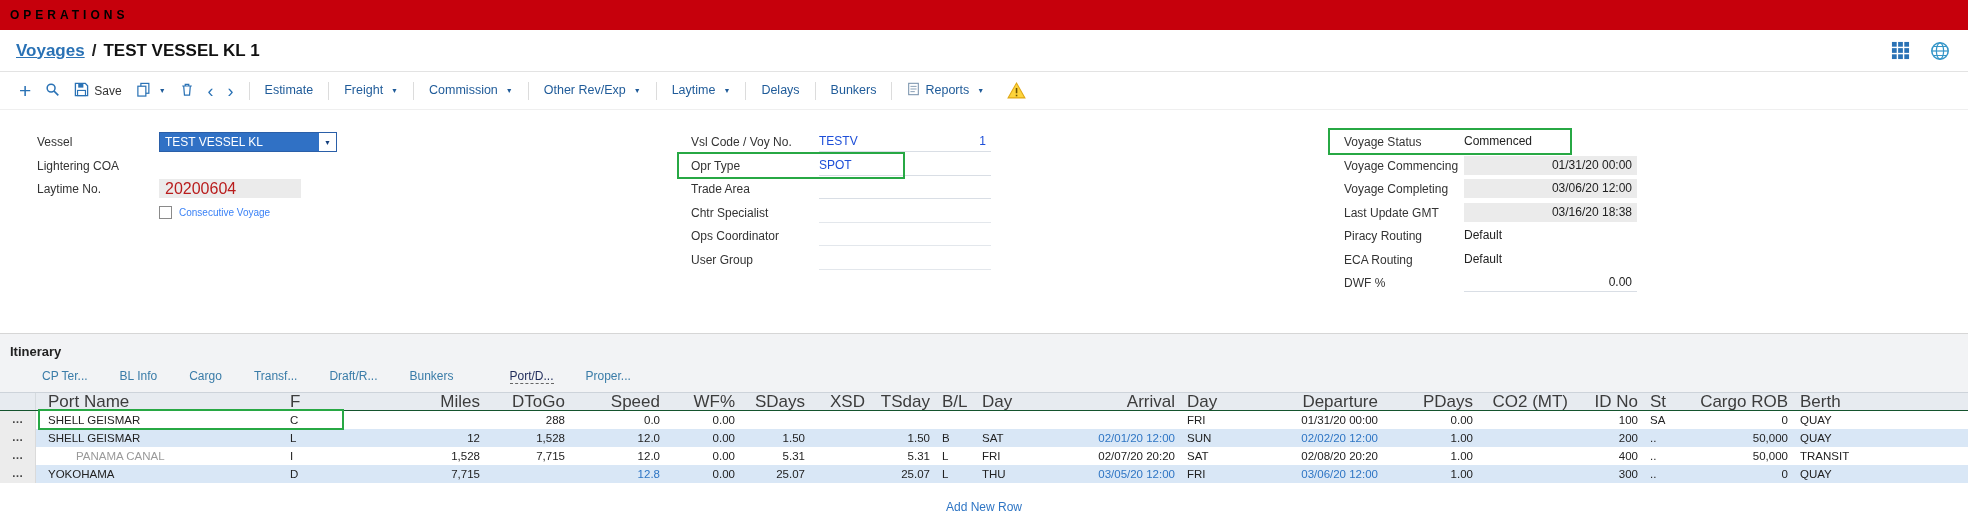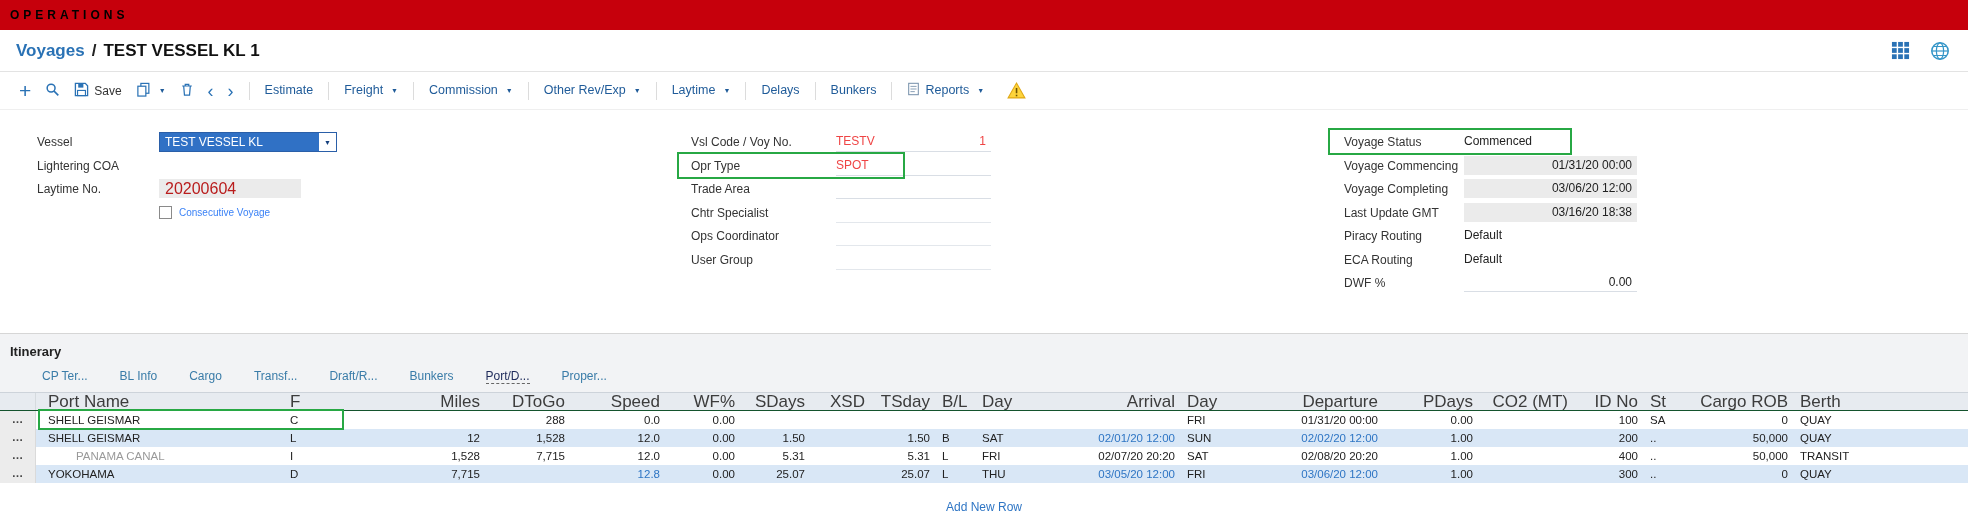--- a/index.html
+++ b/index.html
@@ -8,21 +8,21 @@
   .app { position:relative; width:1968px; height:519px; background:#fff; }
 
   
   .topbar { height:30px; background:var(--topbar_red,#c6000c); color:#000; font-size:12px;
             font-weight:bold; letter-spacing:4px; line-height:30px; padding-left:10px; }
 
   
   .header { height:42px; display:flex; align-items:center; justify-content:space-between;
             padding:0 16px; border-bottom:1px solid #e3e3e3; }
   .breadcrumb { font-size:17px; font-weight:bold; white-space:nowrap; }
-  .bc-link { color:var(--accent_blue,#2a72b5); cursor:pointer; }
+  .bc-link { color:var(--accent_blue,#2a72b5); cursor:pointer;text-decoration:underline; }
   .bc-sep { color:#222; margin:0 7px; }
   .bc-current { color:#111; }
   .header-actions { display:flex; align-items:center; gap:16px; }
   .icon-btn { background:none; border:none; padding:2px; cursor:pointer; line-height:0; }
 
   
   .toolbar { height:38px; display:flex; align-items:center; padding:0 12px; border-bottom:1px solid #efefef; }
   .tb-btn { background:none; border:none; display:flex; align-items:center; gap:5px;
             padding:4px 7px; cursor:pointer; }
   .tb-plus { color:var(--accent_blue,#2a72b5); font-size:21px; line-height:16px; font-weight:400; }
@@ -35,22 +35,22 @@
   .tb-sep { width:1px; height:18px; background:#dcdcdc; margin:0 8px; }
   .tb-warn { margin-left:16px; line-height:0; background:none; border:none; cursor:pointer; }
 
   
   .form-area { position:relative; height:223px; background:#fff;margin-left:19px; }
   .l-row,.m-row,.r-row { position:absolute; height:20px; font-size:12px; }
   .f-label { position:absolute; left:0; top:3px; color:#333; white-space:nowrap; }
   .l-row { left:18px; width:340px; }
   .l-ctrl { position:absolute; left:122px; top:0; }
   .m-row { left:672px; width:300px; }
-  .m-field { position:absolute; left:145px; right:0; top:0; height:20px; line-height:19px;
-             border-bottom:1px solid #d9dee5; color:#ef4444;gap:28px; }
+  .m-field { position:absolute; left:128px; right:0; top:0; height:20px; line-height:19px;
+             border-bottom:1px solid #d9dee5; color:#1d4ed8;gap:28px; }
   .m-plain { border-bottom:1px solid #e3e7ec; }
   .r-row { left:1325px; width:293px; }
   .r-field { position:absolute; left:120px; right:0; top:0; height:19px; line-height:19px; color:#222; }
   .readonly { background:#ebebeb; text-align:right; padding-right:5px; }
   .r-underline { border-bottom:1px solid #d9dee5; text-align:right; padding-right:5px; }
   .vsl-split { display:flex; justify-content:space-between; padding-right:5px; }
   .vessel-dd { display:flex; width:178px; height:20px; border:1px solid #2a5fa8; cursor:pointer; background:#fff; }
   .vessel-sel { flex:1; background:var(--selected_blue,#3071c5); color:#fff; font-size:12px;
                 line-height:18px; padding:0 5px; white-space:nowrap; overflow:hidden; }
   .vessel-arrow { width:17px; display:flex; align-items:center; justify-content:center; background:#fff; }
@@ -62,21 +62,21 @@
   .hl-box { position:absolute; border:2px solid var(--highlight_green,#27a844); pointer-events:none; z-index:3; }
   .hl-opr { left:-14px; top:-4px; width:228px; height:27px; }
   .hl-status { left:-16px; top:-4px; width:244px; height:27px; }
 
   
   .itin { position:absolute; top:333px; left:0; right:0; bottom:0; background:var(--panel_bg,#f2f3f5);
           border-top:1px solid #d6d6d6; display:flex; flex-direction:column; }
   .itin-title { font-size:13px; font-weight:bold; color:#222; padding:10px 0 0 10px; }
   .tabs { display:flex; gap:32px; padding:10px 0 8px 42px; font-size:12px; }
   .tab { color:#3a7ca8; cursor:pointer; white-space:nowrap; }
-  .tab.active { color:#1e2a5a; border-bottom:1px dashed #666; }
+  .tab.active { color:#1e2a5a; border-bottom:1px dashed #666;margin-left:24px; }
 
   .grid-head,.grid-row { display:grid; align-items:center;
      grid-template-columns:36px 240px 120px 90px 85px 95px 75px 70px 60px 65px 40px 55px 150px 48px 155px 95px 95px 70px 45px 105px 90px minmax(0,1fr); }
   .grid-head { height:19px; background:var(--table_header_bg,#e7ebf0); border-top:1px solid #cdd3da;
                border-bottom:1px solid #14532d; color:#3c3c3c; font-size:17px; }
   .grid-row { height:18px; background:#fff; font-size:11.5px; position:relative; }
   .grid-row.alt { background:var(--row_alt,#d9e7f6); }
   .c { padding:0 6px; white-space:nowrap; overflow:hidden; height:100%; line-height:18px; }
   .grid-head .c { line-height:17px; }
   .num { text-align:right; }

